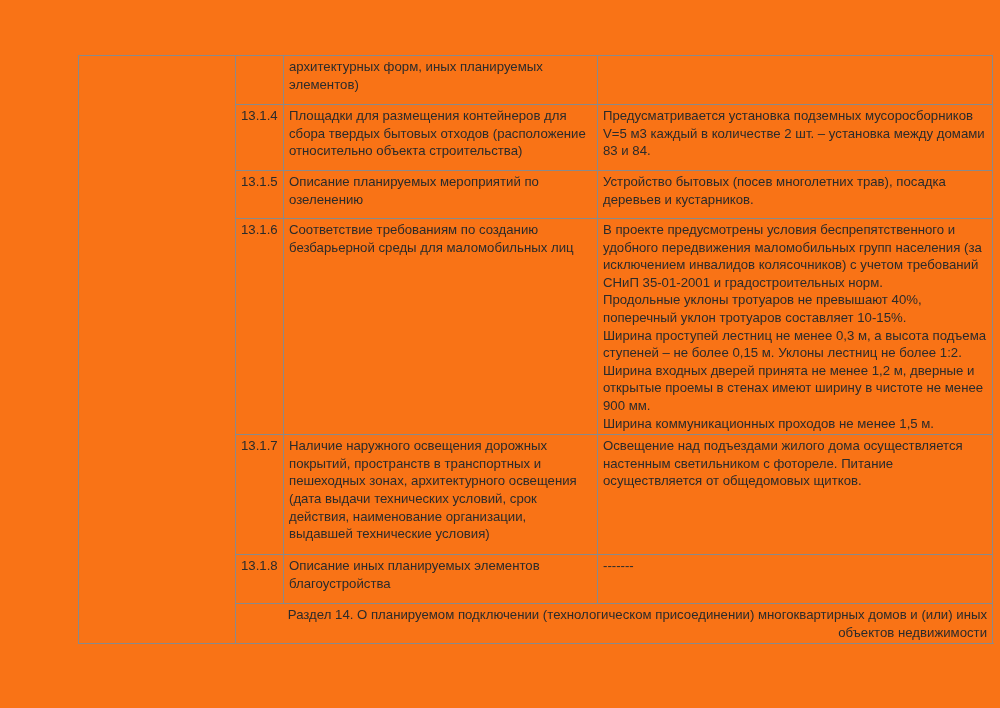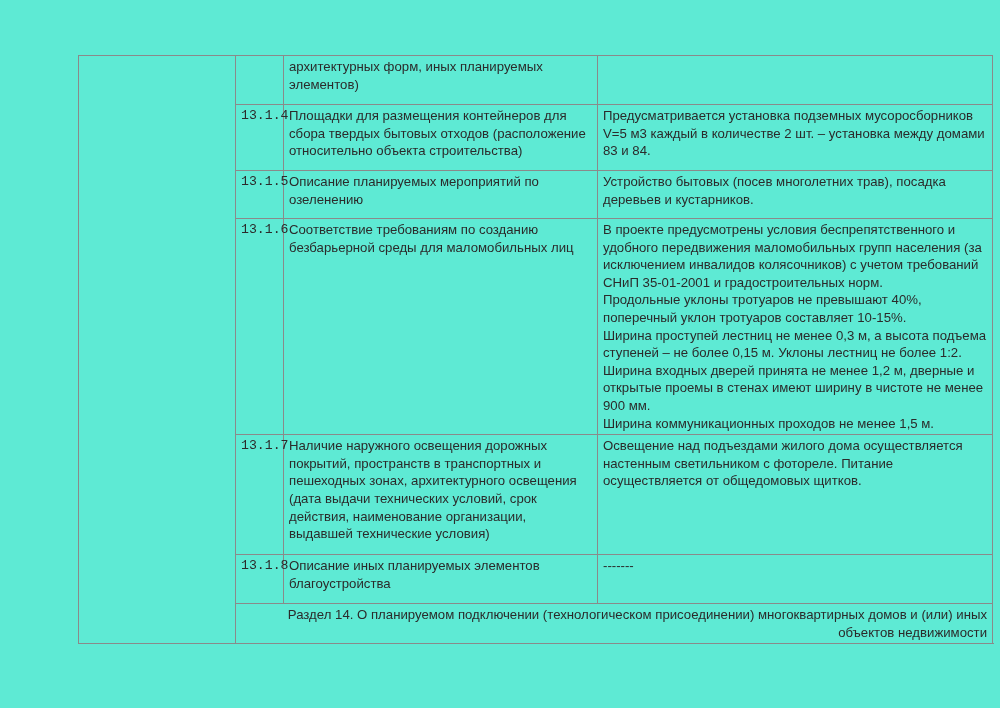--- a/index.html
+++ b/index.html
@@ -1,33 +1,33 @@
 <!DOCTYPE html>
 <html><head>
 <meta charset="utf-8">
 <style>
   html, body { margin: 0; padding: 0; }
   body {
     width: 1000px; height: 708px; background: #fbfbfb; position: relative; overflow: hidden;
     font-family: "Liberation Sans", "DejaVu Sans", sans-serif; color: #2b2b2b;
   }
-  .page { position: absolute; left: 0; top: 0; width: 1000px; height: 708px; background: #5eead4; }
+  .page { position: absolute; left: 0; top: 0; width: 1000px; height: 708px; background: #f97316; }
   table.doc {
     position: absolute; left: 78px; top: 55px; width: 914px;
     border-collapse: collapse; table-layout: fixed;
     font-size: 13.2px; line-height: 17.6px;
   }
   table.doc td {
     border: 1px solid #8a8a8a; vertical-align: top; padding: 2px 5px 2px 5px;
   }
   col.c1 { width: 157px; }
   col.c2 { width: 48px; }
   col.c3 { width: 314px; }
   col.c4 { width: 395px; }
-  td.num { padding-left: 6px; padding-right: 2px; font-family: Liberation Mono, monospace; }
+  td.num { padding-left: 6px; padding-right: 2px; }
   td.section { text-align: right; padding: 5px 4px 6px 4px; }
   .pre { white-space: pre-line; margin-top: 24px; }
 </style>
 </head>
 <body>
 
 <div class="page">
   <table class="doc">
     <colgroup>
       <col class="c1">

